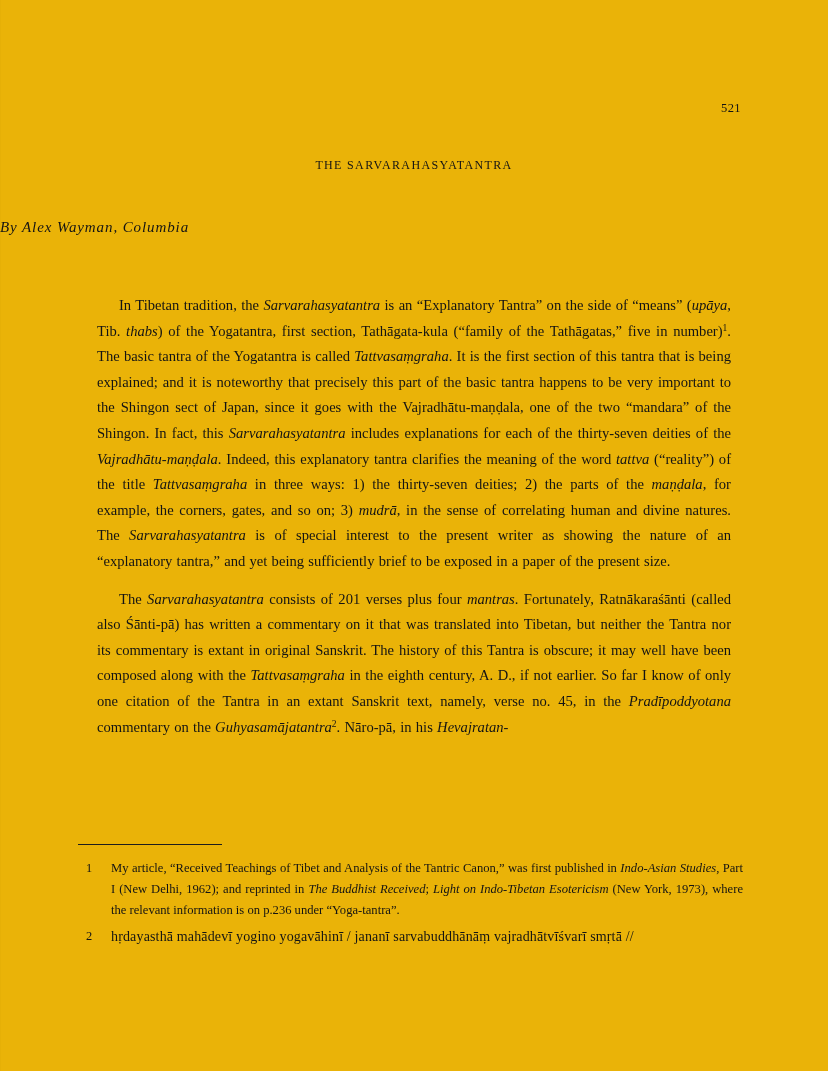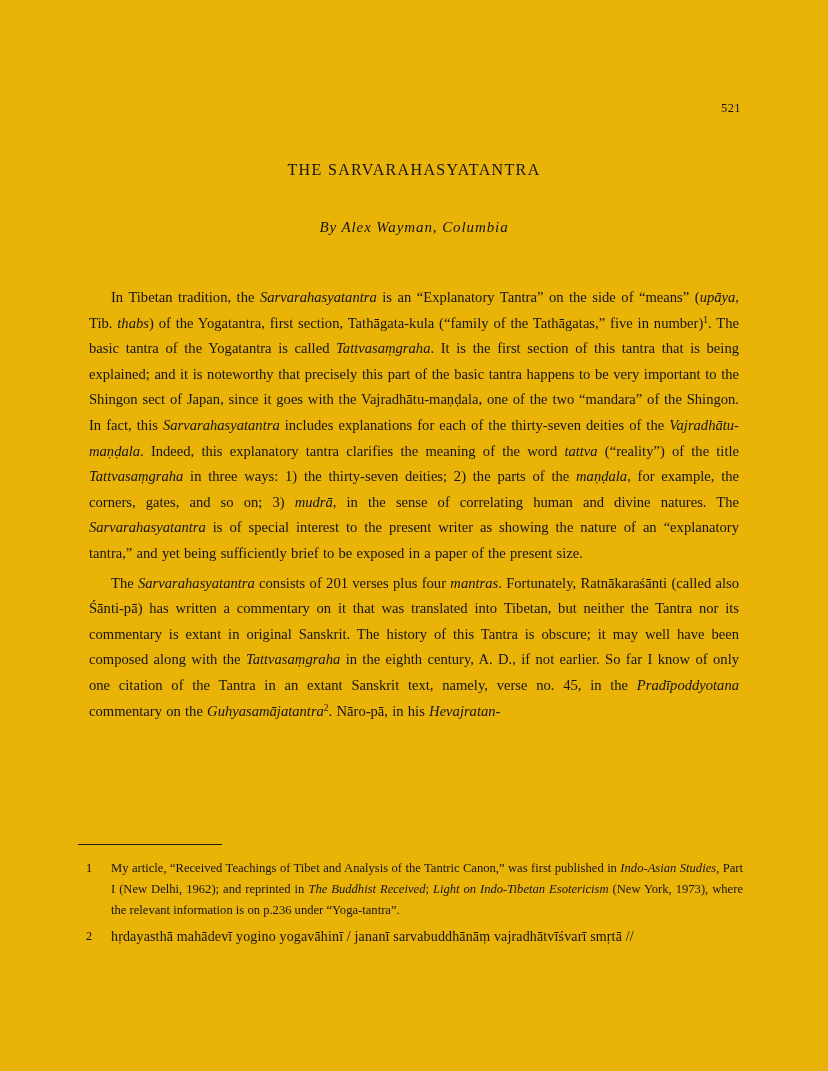--- a/index.html
+++ b/index.html
@@ -41,46 +41,46 @@
     letter-spacing: 0.4px;
     font-family: "Liberation Serif", serif;
   }
 
   .title {
     position: absolute;
     top: 150px;
     left: 0;
     right: 0;
     text-align: center;
-    font-size: 16px;
+    font-size: 12px;
     letter-spacing: 1.35px;
     font-weight: normal;
     font-family: "Liberation Serif", serif;
   }
 
   .byline {
     position: absolute;
     top: 219px;
     left: 0;
     right: 0;
-    text-align: center;
+    text-align: left;
     font-size: 15px;
     font-style: italic;
     letter-spacing: 0.9px;
   }
 
   .body-col {
     position: absolute;
     top: 281px;
     left: 85px;
     width: 658px;
   }
 
   .para {
-    margin: 4px;
+    margin: 12px;
     font-size: 14.6px;
     line-height: 25.6px;
     text-align: justify;
     text-justify: inter-word;
     word-spacing: 0.6px;
     hyphens: none;
   }
   .para + .para { margin-top: 0; }
   .para.indent { text-indent: 22px; }
 

